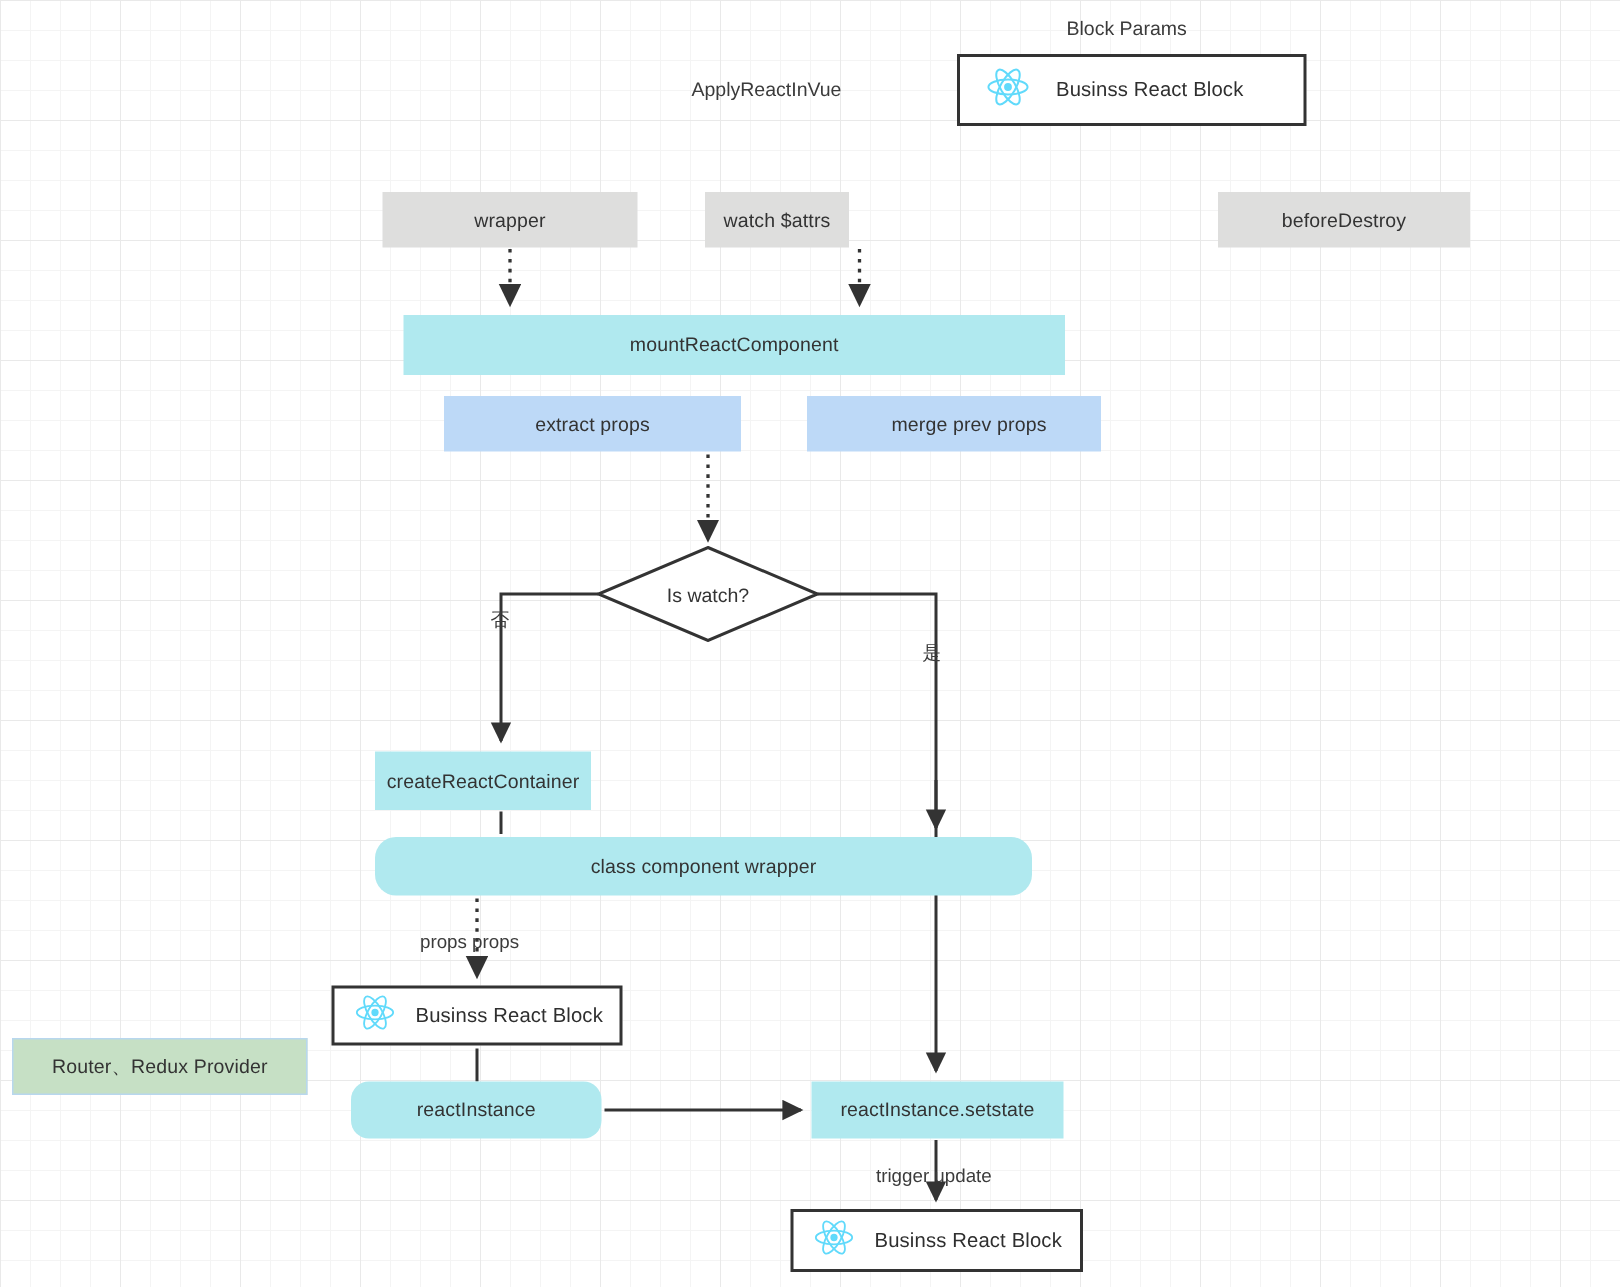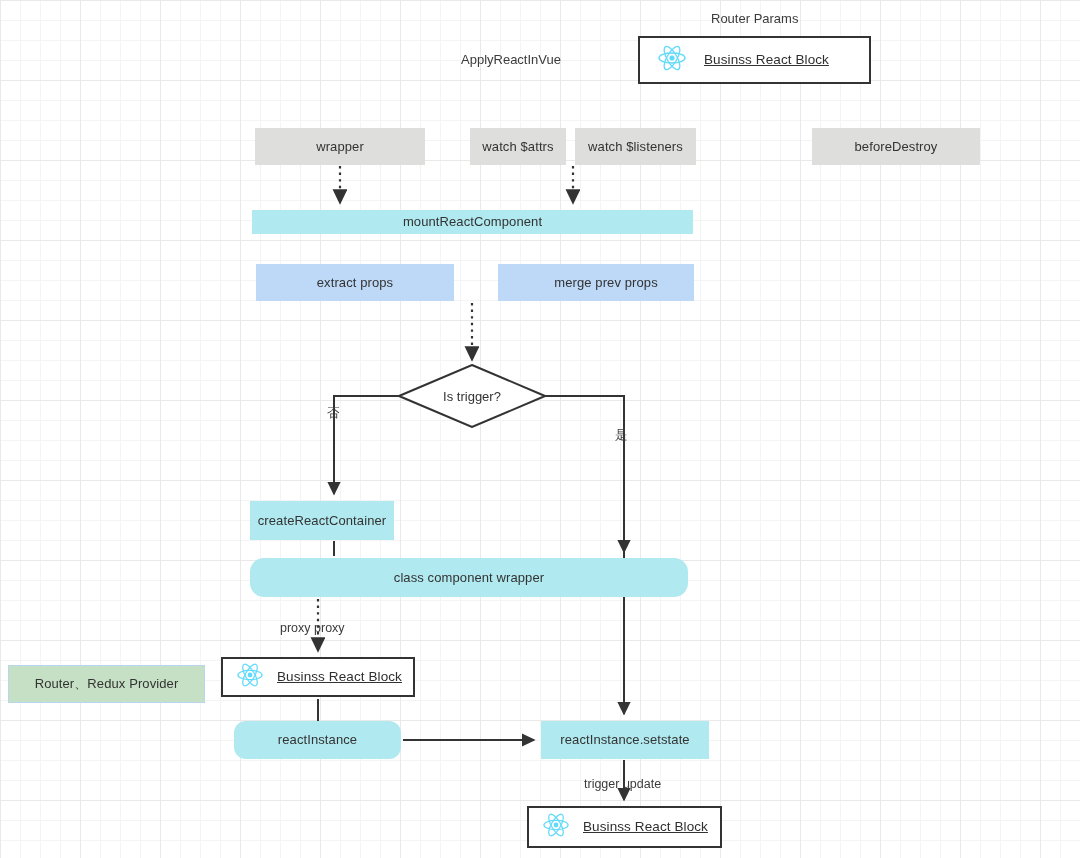--- a/index.html
+++ b/index.html
@@ -48,32 +48,31 @@
 
   .plain-label {
     position: absolute;
     font-size: 13px;
     color: #3b3b3b;
     white-space: nowrap;
   }
 
   .box-gray   { background: #dededd; }
   .box-cyan   { background: #b0e9ef; }
-  .box-blue   { background: #bdd9f7; }
-  .box-green  { background: #c6e0c5; border: 1px solid #b8d7ee; }
+  .box-blue   { background: #bdd9f7; margin-left: 40px; }
+  .box-green  { background: #c6e0c5; border: 1px solid #b8d7ee; margin-top: 27px; }
   .box-white  {
     background: #ffffff;
     border: 2px solid #333333;
   }
 
   .react-node {
     justify-content: flex-start;
     padding-left: 18px;
     gap: 18px;
-    text-decoration: underline;
   }
   .react-node .lbl { font-size: 13.5px; color: #2f2f2f; }
 
   .react-logo { flex: 0 0 auto; display: block; }
 
   
   .diamond-wrap {
     position: absolute;
   }
   .diamond-wrap svg { display: block; }
@@ -134,21 +133,21 @@
 
     <path d="M318,699 L318,721" stroke="#333333" stroke-width="2" fill="none"></path>
 
     <path d="M403,740 L534,740" stroke="#333333" stroke-width="2" fill="none" marker-end="url(#arrow)"></path>
 
     <path d="M624,760 L624,800" stroke="#333333" stroke-width="2" fill="none" marker-end="url(#arrow)"></path>
   </svg>
 
   <div class="plain-label" style="left:461px; top:52px;">ApplyReactInVue</div>
 
-  <div class="plain-label" style="left:711px; top:11px;">Router Params</div>
+  <div class="plain-label" style="left:711px; top:11px;">Block Params</div>
 
   <div class="node box-white react-node" style="left:638px; top:36px; width:233px; height:48px;">
     <span class="react-logo">
       <svg width="28" height="26" viewBox="0 0 44 40" xmlns="http://www.w3.org/2000/svg">
         <ellipse cx="22" cy="20" rx="20.5" ry="7.8" fill="none" stroke="#61dafb" stroke-width="2.1"></ellipse>
         <ellipse cx="22" cy="20" rx="20.5" ry="7.8" fill="none" stroke="#61dafb" stroke-width="2.1" transform="rotate(60 22 20)"></ellipse>
         <ellipse cx="22" cy="20" rx="20.5" ry="7.8" fill="none" stroke="#61dafb" stroke-width="2.1" transform="rotate(120 22 20)"></ellipse>
         <circle cx="22" cy="20" r="4.1" fill="#61dafb"></circle>
       </svg>
     </span>
@@ -156,61 +155,58 @@
   </div>
 
   <div class="node box-gray" style="left:255px; top:128px; width:170px; height:37px;">
     <span>wrapper</span>
   </div>
 
   <div class="node box-gray" style="left:470px; top:128px; width:96px; height:37px;">
     <span>watch $attrs</span>
   </div>
 
-  <div class="node box-gray" style="left:575px; top:128px; width:121px; height:37px;">
-    <span>watch $listeners</span>
-  </div>
 
   <div class="node box-gray" style="left:812px; top:128px; width:168px; height:37px;text-align:right;">
     <span>beforeDestroy</span>
   </div>
 
-  <div class="node box-cyan" style="left:252px; top:210px; width:441px; height:24px;">
+  <div class="node box-cyan" style="left:269px; top:210px; width:441px; height:40px;">
     <span>mountReactComponent</span>
   </div>
 
 
   <div class="node box-blue" style="left:256px; top:264px; width:198px; height:37px;">
     <span>extract props</span>
   </div>
 
   <div class="node box-blue" style="left:498px; top:264px; width:196px; height:37px;padding-left:20px;">
     <span>merge prev props</span>
   </div>
 
   <div class="diamond-wrap" style="left:398px; top:364px; width:148px; height:64px;">
     <svg width="148" height="64" viewBox="0 0 148 64" xmlns="http://www.w3.org/2000/svg">
       <polygon points="74,1 147,32 74,63 1,32" fill="#ffffff" stroke="#333333" stroke-width="2"></polygon>
     </svg>
-    <div class="diamond-label">Is trigger?</div>
+    <div class="diamond-label">Is watch?</div>
   </div>
 
   <div class="edge-label" style="left:327px; top:405px;">否</div>
 
   <div class="edge-label" style="left:615px; top:427px;">是</div>
 
   <div class="node box-cyan" style="left:250px; top:501px; width:144px; height:39px;">
     <span>createReactContainer</span>
   </div>
 
   <div class="node box-cyan" style="left:250px; top:558px; width:438px; height:39px;border-radius:14px;">
     <span>class component wrapper</span>
   </div>
 
-  <div class="edge-label" style="left:280px; top:621px;">proxy proxy</div>
+  <div class="edge-label" style="left:280px; top:621px;">props props</div>
 
   <div class="node box-green" style="left:8px; top:665px; width:197px; height:38px;">
     <span>Router、Redux Provider</span>
   </div>
 
   <div class="node box-white react-node" style="left:221px; top:657px; width:194px; height:40px; padding-left:14px; gap:14px;">
     <span class="react-logo">
       <svg width="26" height="24" viewBox="0 0 44 40" xmlns="http://www.w3.org/2000/svg">
         <ellipse cx="22" cy="20" rx="20.5" ry="7.8" fill="none" stroke="#61dafb" stroke-width="2.1"></ellipse>
         <ellipse cx="22" cy="20" rx="20.5" ry="7.8" fill="none" stroke="#61dafb" stroke-width="2.1" transform="rotate(60 22 20)"></ellipse>

